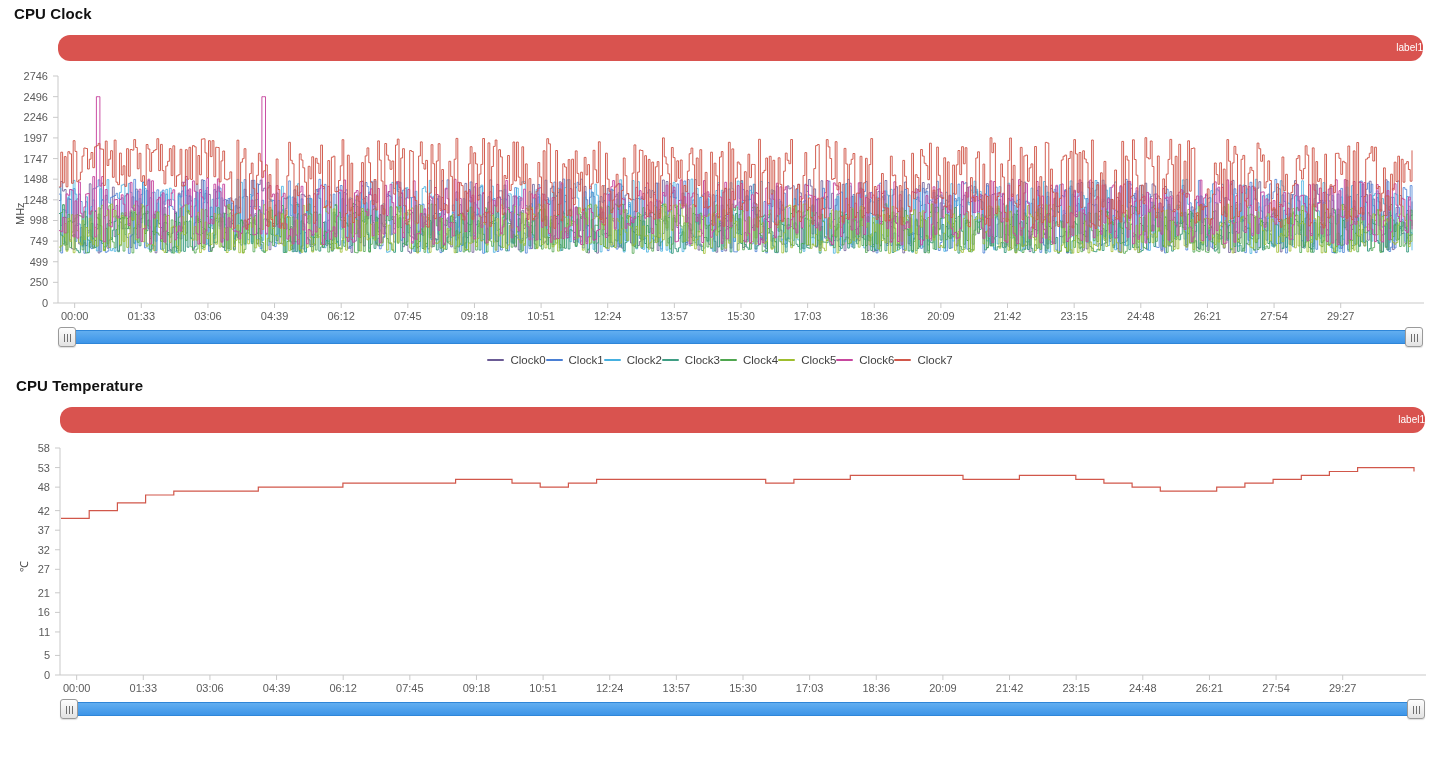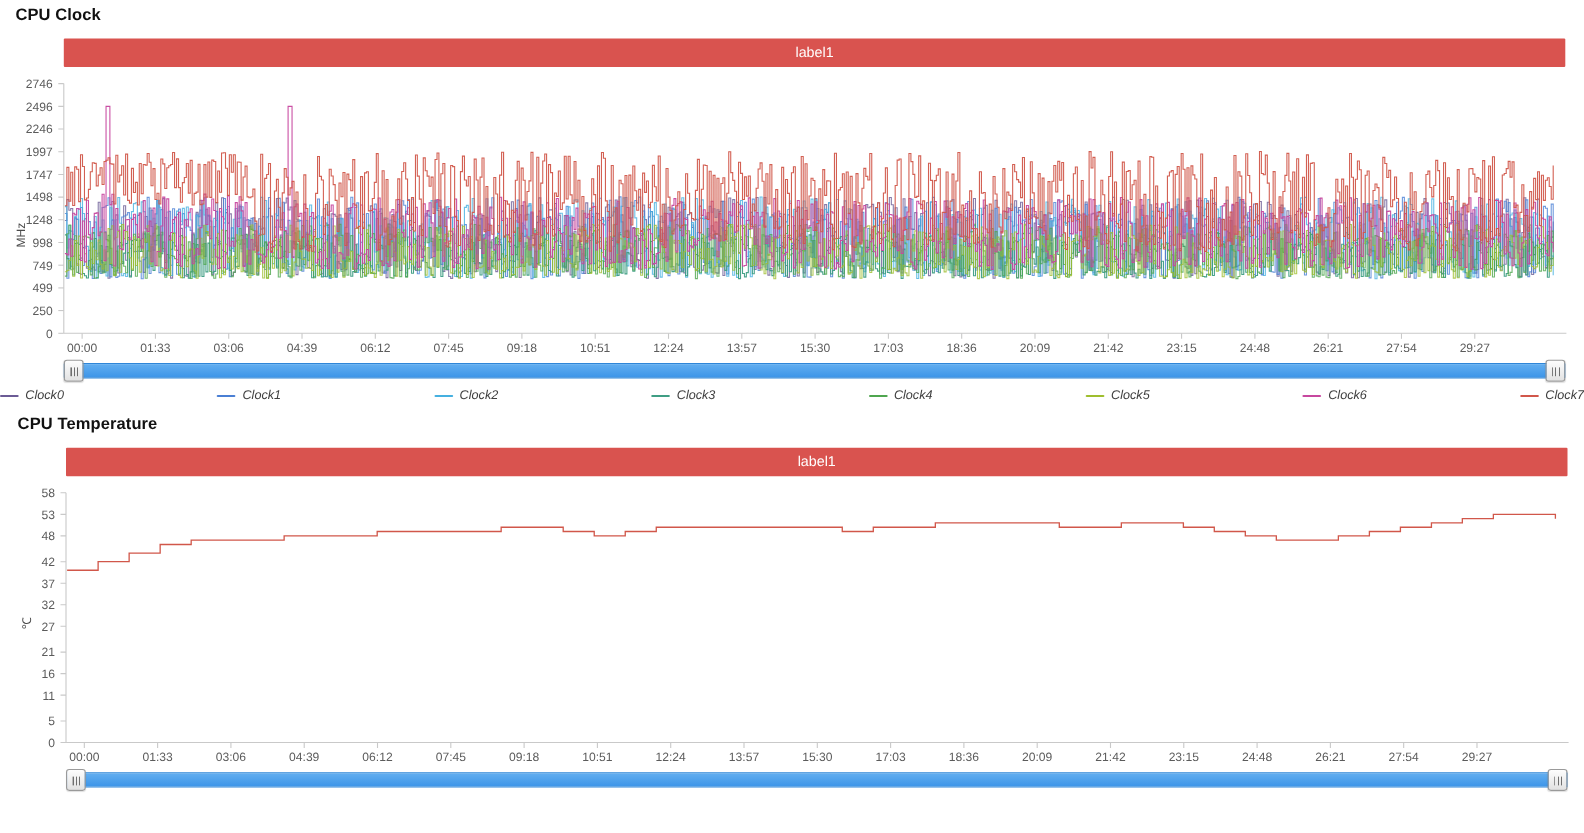--- a/index.html
+++ b/index.html
@@ -16,25 +16,25 @@
   .section-title {
     font-size: 15px;
     font-weight: bold;
     color: #111111;
     letter-spacing: .1px;
   }
 
   .banner {
     background: #d9534f;
     color: #ffffff;
-    font-size: 13px;
-    text-align: center;
+    font-size: 10px;
+    text-align: right;
     line-height: 26px;
     height: 26px;
-    border-radius: 1px;
+    border-radius: 12px;
   }
 
   .panel { position: relative; }
 
   .plot-wrap { position: relative; }
   .plot-svg { display: block; }
 
   
   .range-row { position: relative; height: 20px; }
   .range-track {
@@ -65,25 +65,24 @@
         #6f6f6f 0px, #6f6f6f 1px, transparent 1px, transparent 3px,
         #6f6f6f 3px, #6f6f6f 4px, transparent 4px, transparent 6px,
         #6f6f6f 6px, #6f6f6f 7px, transparent 7px);
   }
   .range-handle.left { left: 58px; }
   .range-handle.right { right: 17px; }
 
   
   .legend {
     display: flex;
-    justify-content: space-between;
+    justify-content: center;
     align-items: center;
     font-size: 11.5px;
     color: #444444;
-    font-style: italic;
   }
   .legend-item { display: flex; align-items: center; gap: 6px; }
   .legend-swatch { display: block; width: 17px; height: 2px; border-radius: 1px; }
   .legend-label { color: #3f3f3f; white-space: nowrap; }
 
   .axis-label-y {
     position: absolute;
     font-size: 11px;
     color: #4a4a4a;
     transform: rotate(-90deg);

